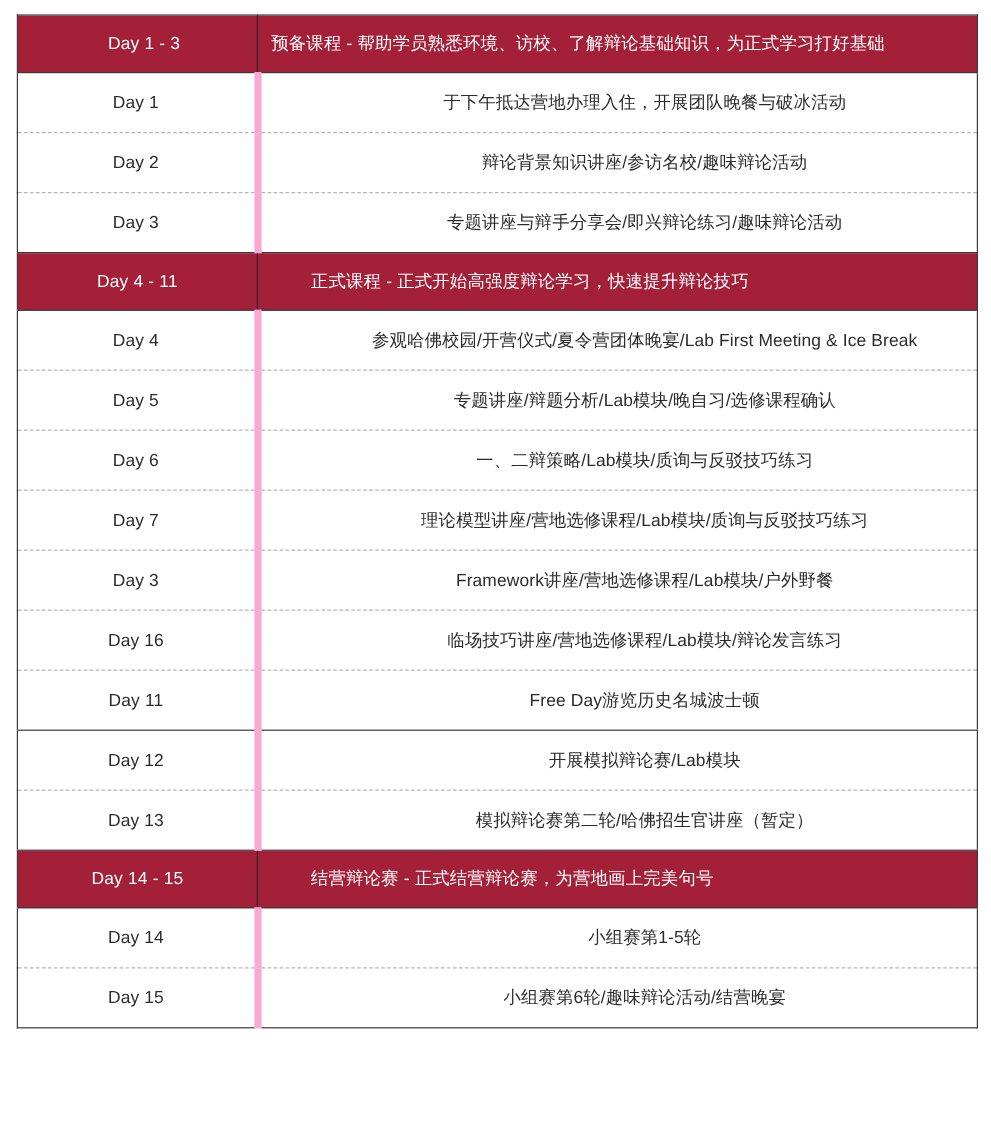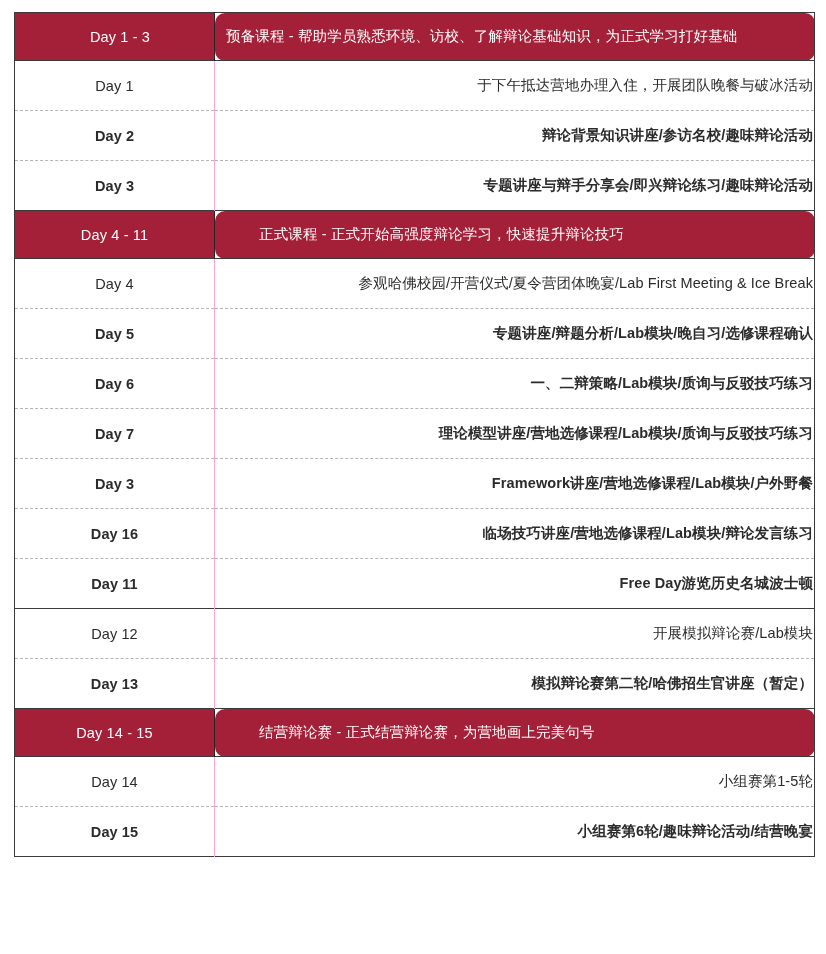--- a/index.html
+++ b/index.html
@@ -48,46 +48,44 @@
     font-size: 14.5px;
     letter-spacing: 0.15px;
   }
   tr.section-row > td.cell-day {
     text-align: center;
     border-right: 1px solid #262626;
   }
   tr.section-row > td.cell-desc {
     text-align: left;
     padding-left: 44px;
-    border-radius: 10px;
   }
 
   
   tr.day-row > td {
     background: #ffffff;
     color: #2b2b2b;
     height: 47px;
     border: none;
     vertical-align: middle;
     font-size: 14.5px;
     letter-spacing: 0.1px;
   }
   tr.day-row > td.cell-day {
     text-align: center;
-    border-right: 1px solid #f9a8d4;
+    border-right: 6px solid #f9a8d4;
   }
   tr.day-row > td.cell-desc {
-    text-align: right;
+    text-align: center;
     padding-left: 44px;
   }
 
   
   tr.day-row.dashed > td {
     border-top: 1px dashed #b5b5b5;
-    font-weight: bold;
   }
   
 
   
   tr.section-row > td {
     border-top: 1px solid #3a3a3a;
   }
   tr.first-after-section > td {
     border-top: 1px solid #3a3a3a;
   }

